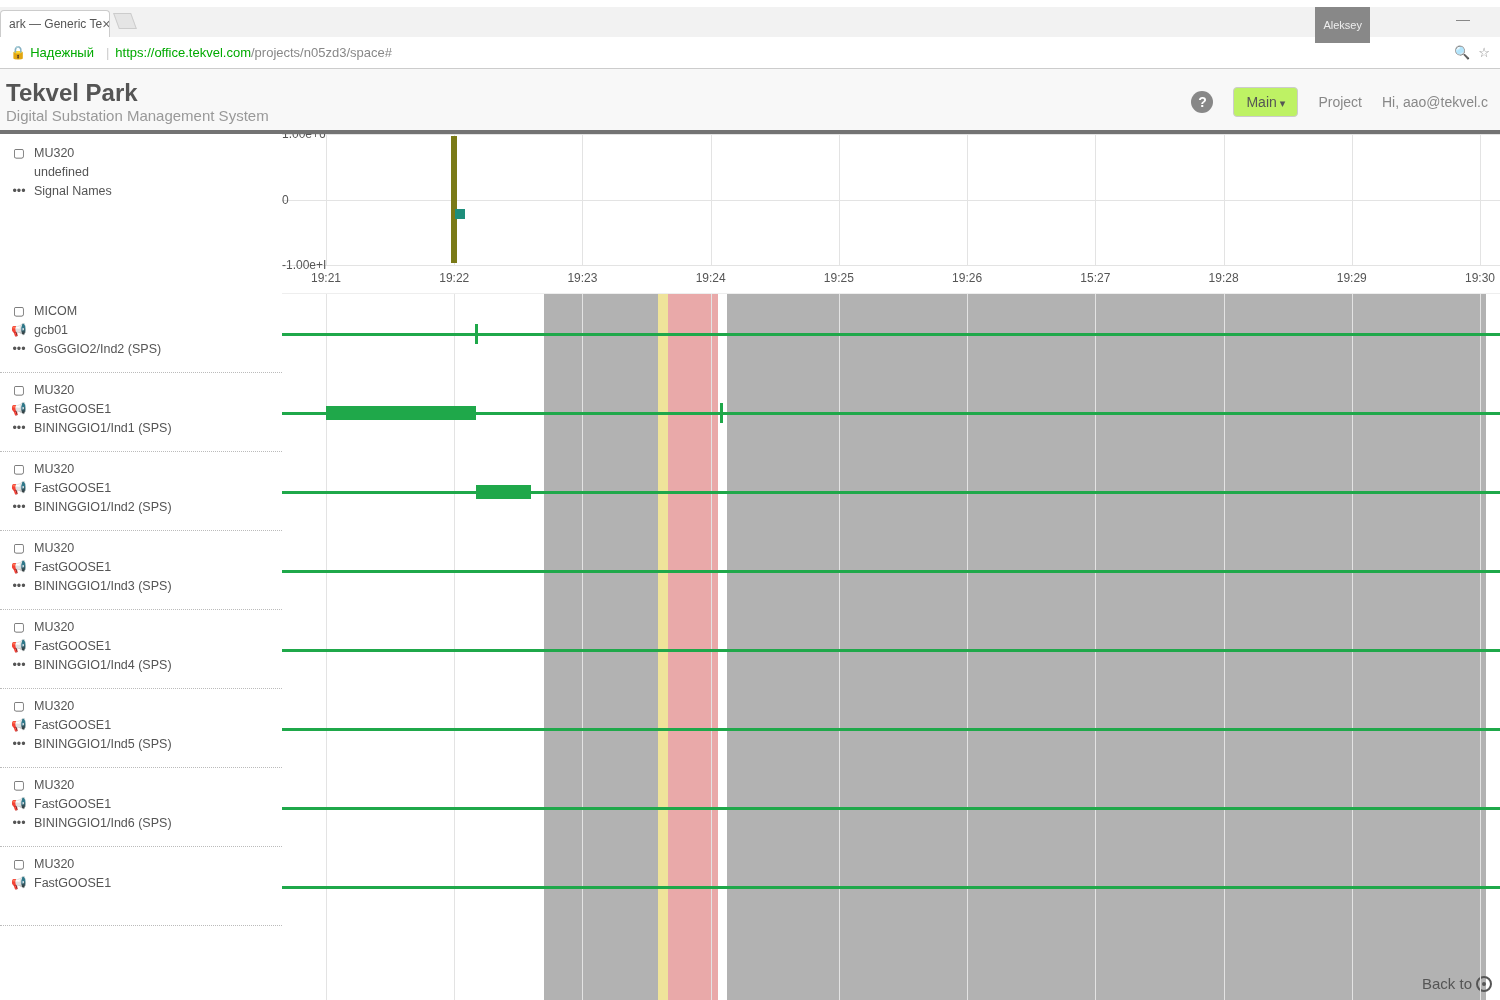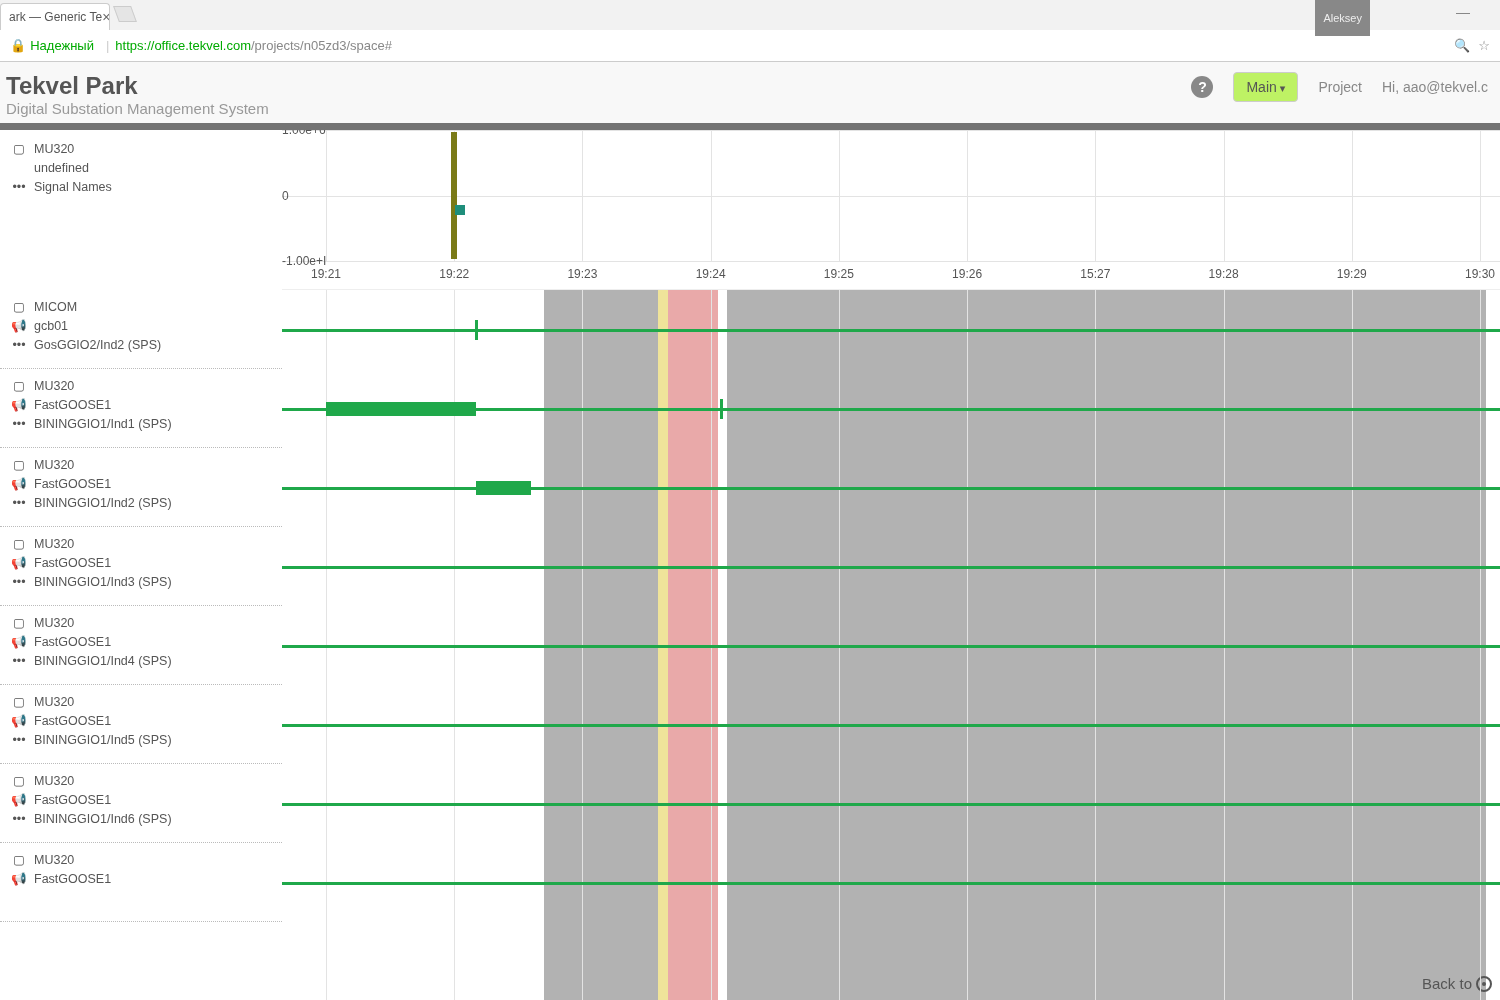--- a/index.html
+++ b/index.html
@@ -1,36 +1,36 @@
 <!DOCTYPE html>
 <html><head>
 <meta charset="utf-8">
 <style>
   * { box-sizing: border-box; margin: 0; padding: 0; }
   html, body { width: 1500px; height: 1000px; font-family: Arial, Helvetica, sans-serif; color: #333; background: #fff; overflow: hidden; }
 
   
-  .chrome-top { background: #f2f2f2; height: 30px; position: relative; }
+  .chrome-top { background: #f2f2f2; height: 30px; position: relative; margin-top: 7px; }
   .tab { position: absolute; top: 3px; left: 0; height: 27px; width: 110px; background: #fff; border-top-left-radius: 4px; border-top-right-radius: 4px; border: 1px solid #ccc; border-bottom: none; display: flex; align-items: center; padding: 0 8px; font-size: 12px; color: #555; overflow: hidden; white-space: nowrap; }
   .tab .close { margin-left: auto; font-size: 14px; color: #666; cursor: pointer; }
   .newtab { position: absolute; top: 6px; left: 116px; width: 18px; height: 16px; background: #e5e5e5; transform: skewX(20deg); border: 1px solid #ccc; }
   .user-badge { position: absolute; top: 0; right: 130px; background: #888; color: #eee; font-size: 11px; padding: 12px 8px; }
   .win-btns { position: absolute; top: 4px; right: 30px; color: #888; font-size: 14px; }
 
   .url-bar { height: 32px; background: #fff; border-bottom: 1px solid #ccc; display: flex; align-items: center; padding: 0 10px; font-size: 13px; }
   .lock { color: #0a0; margin-right: 4px; }
   .secure { color: #0a0; margin-right: 6px; }
   .pipe { color: #ccc; margin: 0 6px; }
   .url-proto { color: #0a0; }
   .url-host { color: #0a0; }
   .url-path { color: #888; }
   .url-right { margin-left: auto; display: flex; gap: 8px; color: #888; }
 
   
-  .app-header { display: flex; align-items: flex-start; padding: 10px 12px 6px 6px; border-bottom: 7px solid #737373; background:#f8f8f8; }
+  .app-header { display: flex; align-items: center; padding: 10px 12px 6px 6px; border-bottom: 4px solid #737373; background:#f8f8f8; }
   .title-block h1 { font-size: 24px; font-weight: 600; color: #555; }
   .title-block .sub { font-size: 15px; color: #999; }
   .hdr-right { margin-left: auto; display: flex; align-items: center; gap: 20px; font-size: 14px; color: #888; }
   .help { width: 22px; height: 22px; border-radius: 50%; background: #888; color: #fff; display: flex; align-items: center; justify-content: center; font-weight: bold; font-size: 14px; }
   .main-btn { border: 1px solid #ccc; border-radius: 4px; padding: 6px 12px; color: #555; cursor: pointer; background:#bef264; }
   .caret::after { content: " ▾"; font-size: 11px; }
 
   
   .workspace { display: flex; height: calc(1000px - 30px - 32px - 60px); }
   .left-col { width: 282px; flex: 0 0 282px; }

